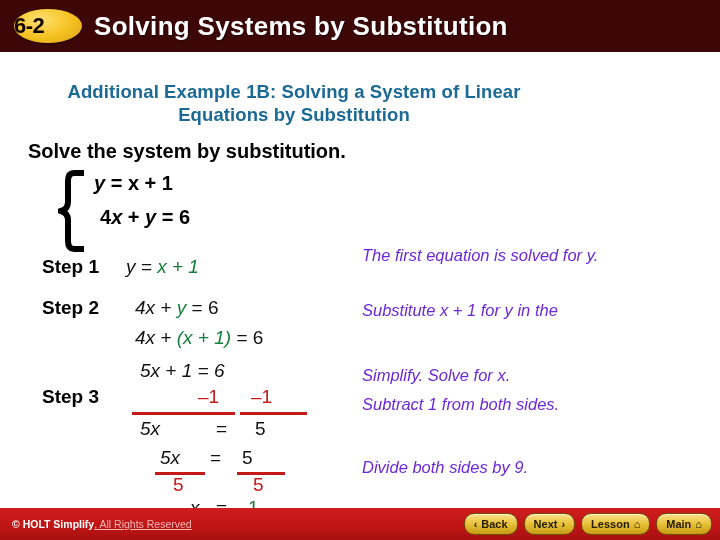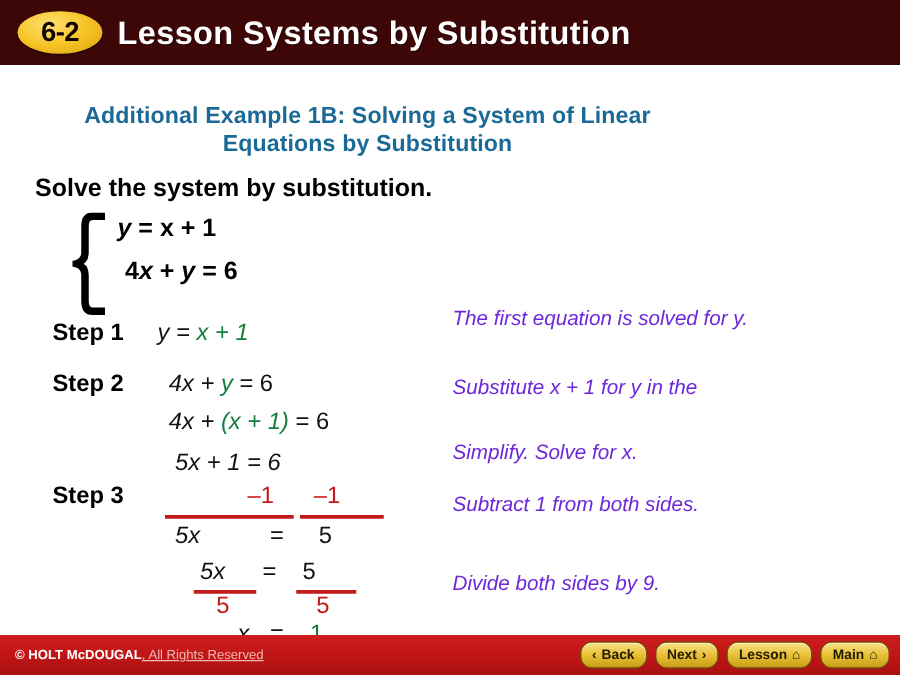--- a/index.html
+++ b/index.html
@@ -27,21 +27,21 @@
   }
   .lesson-badge {
     width: 68px;
     height: 34px;
     margin-left: 14px;
     border-radius: 50%;
     background: radial-gradient(ellipse at 38% 32%, #ffe070 0%, #f5c222 52%, #d9a018 100%);
     box-shadow: 0 1px 2px rgba(0,0,0,0.5);
     display: flex;
     align-items: center;
-    justify-content: center;
+    justify-content: flex-start;
     flex: none;
   }
   .lesson-badge span {
     font-size: 22px;
     font-weight: bold;
     color: #120303;
     letter-spacing: -0.5px;
     line-height: 1;
   }
   .header-title {
@@ -185,21 +185,21 @@
   }
   .navbtn .glyph { font-size: 11px; line-height: 1; color: #241a02; }
 </style>
 </head>
 <body>
 
 <div class="header">
   <div class="lesson-badge">
     <span>6-2</span>
   </div>
-  <div class="header-title">Lesson Systems by Substitution</div>
+  <div class="header-title">Solving Systems by Substitution</div>
 </div>
 
 <div class="subtitle">
   <div>Additional Example 1B: Solving a System of Linear</div>
   <div>Equations by Substitution</div>
 </div>
 
 <div class="prompt">Solve the system by substitution.</div>
 
 <div class="system">
@@ -241,21 +241,21 @@
   <div class="math red" style="left:251px; top:386px;">–1</div>
   <div class="rule" style="left:132px; top:412px; width:103px;"></div>
   <div class="rule" style="left:240px; top:412px; width:67px;"></div>
 
   <div class="math" style="left:140px; top:418px;">
     <span class="v">5x</span>
   </div>
   <div class="math" style="left:216px; top:418px;">=</div>
   <div class="math" style="left:255px; top:418px;">5</div>
 
-  <div class="note" style="left:362px; top:352px;">Simplify. Solve for x.</div>
+  <div class="note" style="left:362px; top:365px;">Simplify. Solve for x.</div>
   <div class="note" style="left:362px; top:394px;">Subtract 1 from both sides.</div>
 
   <div class="math" style="left:160px; top:447px;">
     <span class="v">5x</span>
   </div>
   <div class="math" style="left:210px; top:447px;">=</div>
   <div class="math" style="left:242px; top:447px;">5</div>
 
   <div class="rule" style="left:155px; top:472px; width:50px;"></div>
   <div class="rule" style="left:237px; top:472px; width:48px;"></div>
@@ -268,21 +268,21 @@
   <div class="math" style="left:190px; top:497px;">
     <span class="v">x</span>
   </div>
   <div class="math" style="left:216px; top:497px;">=</div>
   <div class="math green" style="left:248px; top:497px;">1</div>
 
 </div>
 
 <div class="footer">
   <div class="copyright">
-    <span class="brand">© HOLT McDOUGAL</span><span class="rights">, All Rights Reserved</span>
+    <span class="brand">© HOLT Simplify</span><span class="rights">, All Rights Reserved</span>
   </div>
   <div class="navbtns">
     <div class="navbtn">
       <span class="glyph">‹</span>
       <span>Back</span>
     </div>
     <div class="navbtn">
       <span>Next</span>
       <span class="glyph">›</span>
     </div>

